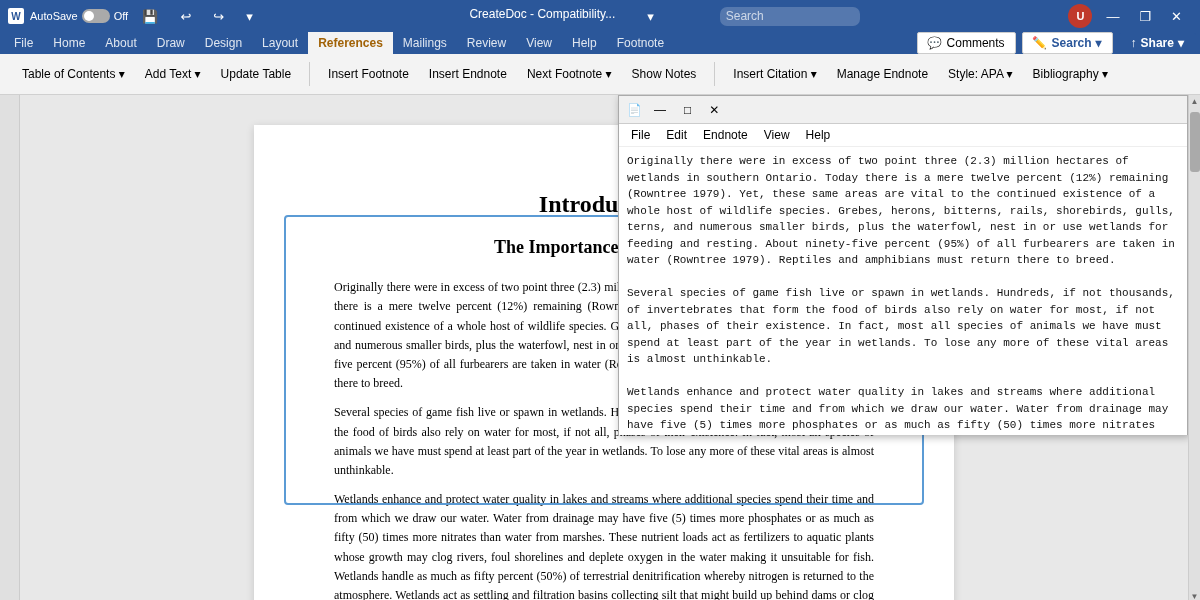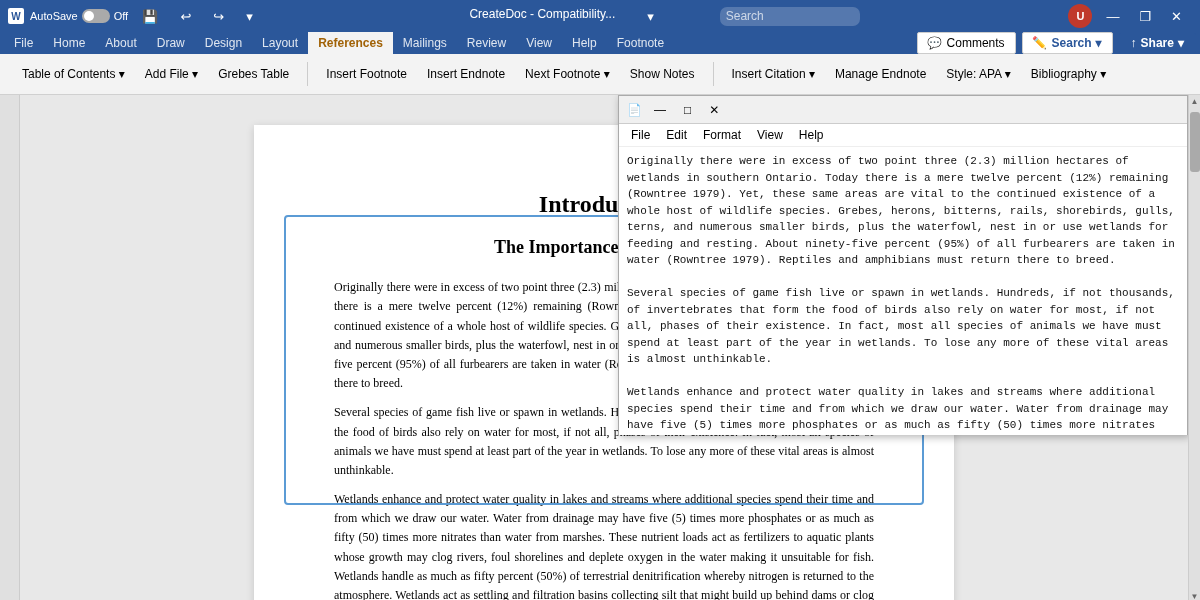--- a/index.html
+++ b/index.html
@@ -122,22 +122,22 @@
       <button class="share-btn">
         <span>↑</span>
         <span>Share</span>
         <span>▾</span>
       </button>
     </div>
   </div>
   <div class="ribbon-commands">
 
     <button class="ribbon-btn">Table of Contents ▾</button>
-    <button class="ribbon-btn">Add File ▾</button>
-    <button class="ribbon-btn">Grebes Table</button>
+    <button class="ribbon-btn">Add Text ▾</button>
+    <button class="ribbon-btn">Update Table</button>
     <span style="width:1px;height:24px;background:#ccc;margin:0 4px;"></span>
     <button class="ribbon-btn">Insert Footnote</button>
     <button class="ribbon-btn">Insert Endnote</button>
     <button class="ribbon-btn">Next Footnote ▾</button>
     <button class="ribbon-btn">Show Notes</button>
     <span style="width:1px;height:24px;background:#ccc;margin:0 4px;"></span>
     <button class="ribbon-btn">Insert Citation ▾</button>
     <button class="ribbon-btn">Manage Endnote</button>
     <button class="ribbon-btn">Style: APA ▾</button>
     <button class="ribbon-btn">Bibliography ▾</button>
@@ -173,21 +173,21 @@
     <div class="notepad" style="position:absolute;right:0;top:0;">
       <div class="notepad-titlebar">
         <span>📄</span>
         <button class="notepad-winbtn">—</button>
         <button class="notepad-winbtn">□</button>
         <button class="notepad-winbtn close">✕</button>
       </div>
       <div class="notepad-menu">
         <span class="notepad-menu-item">File</span>
         <span class="notepad-menu-item">Edit</span>
-        <span class="notepad-menu-item">Format</span>
+        <span class="notepad-menu-item">Endnote</span>
         <span class="notepad-menu-item">View</span>
         <span class="notepad-menu-item">Help</span>
       </div>
       <div class="notepad-content" style="white-space:pre-wrap;word-wrap:break-word;overflow:hidden;">Originally there were in excess of two point three (2.3) million hectares of wetlands in southern Ontario. Today there is a mere twelve percent (12%) remaining (Rowntree 1979). Yet, these same areas are vital to the continued existence of a whole host of wildlife species. Grebes, herons, bitterns, rails, shorebirds, gulls, terns, and numerous smaller birds, plus the waterfowl, nest in or use wetlands for feeding and resting. About ninety-five percent (95%) of all furbearers are taken in water (Rowntree 1979). Reptiles and amphibians must return there to breed.
 
 Several species of game fish live or spawn in wetlands. Hundreds, if not thousands, of invertebrates that form the food of birds also rely on water for most, if not all, phases of their existence. In fact, most all species of animals we have must spend at least part of the year in wetlands. To lose any more of these vital areas is almost unthinkable.
 
 Wetlands enhance and protect water quality in lakes and streams where additional species spend their time and from which we draw our water. Water from drainage may have five (5) times more phosphates or as much as fifty (50) times more nitrates than water from marshes. These nutrient loads act as fertilizers to aquatic plants whose growth may clog rivers, foul shorelines and deplete oxygen in the water making it unsuitable for fish. Wetlands handle as much as fifty percent (50%) of terrestrial denitrification whereby nitrogen is returned to the atmosphere. Wetlands act as settling and filtration basins collecting silt that might build up behind dams or clog navigation channels. Vegetation in wetlands protects shorelines from damage by tides and storms. Wetlands soak up tremendous amounts of rainwater, slowing runoff and decreasing flooding that will help to decrease erosion of streambanks and prevent property damage. Water maintained in wetlands also helps to maintain ground water levels.</div>
     </div>
   </div>

